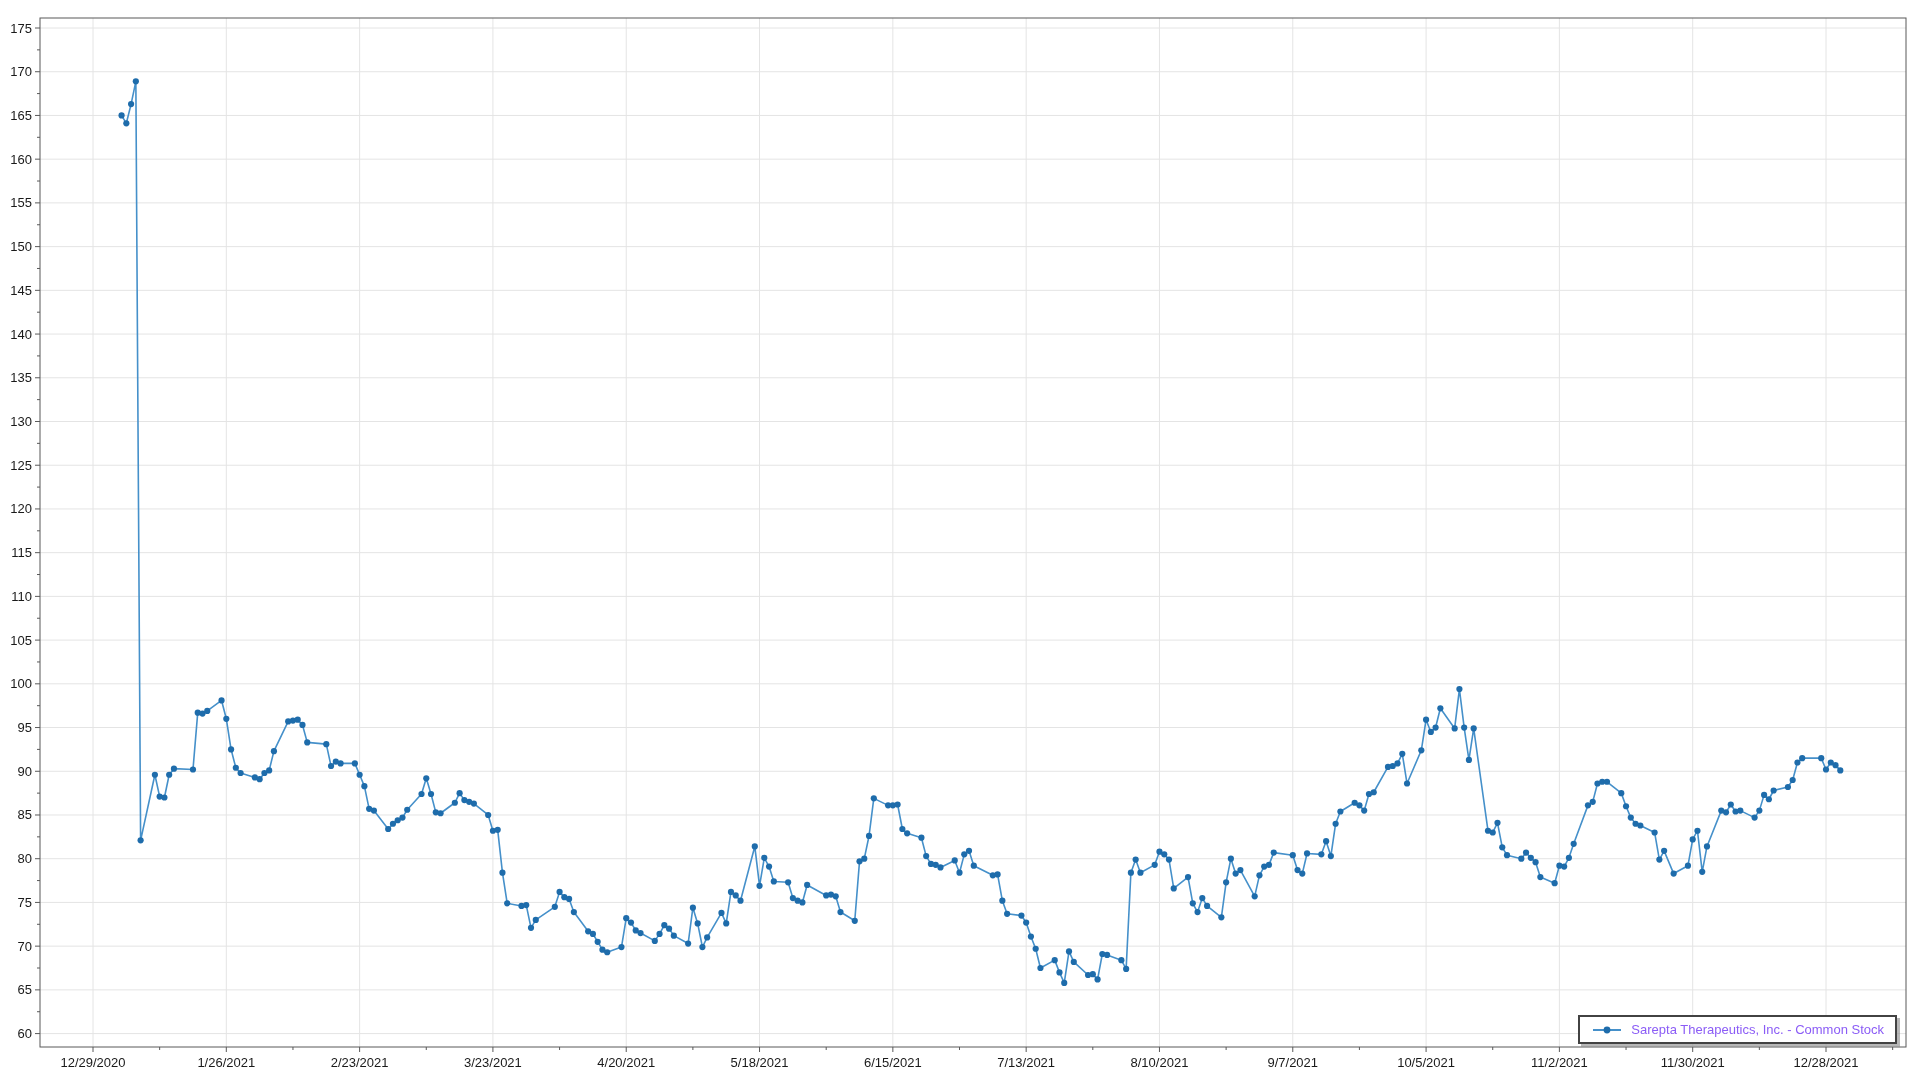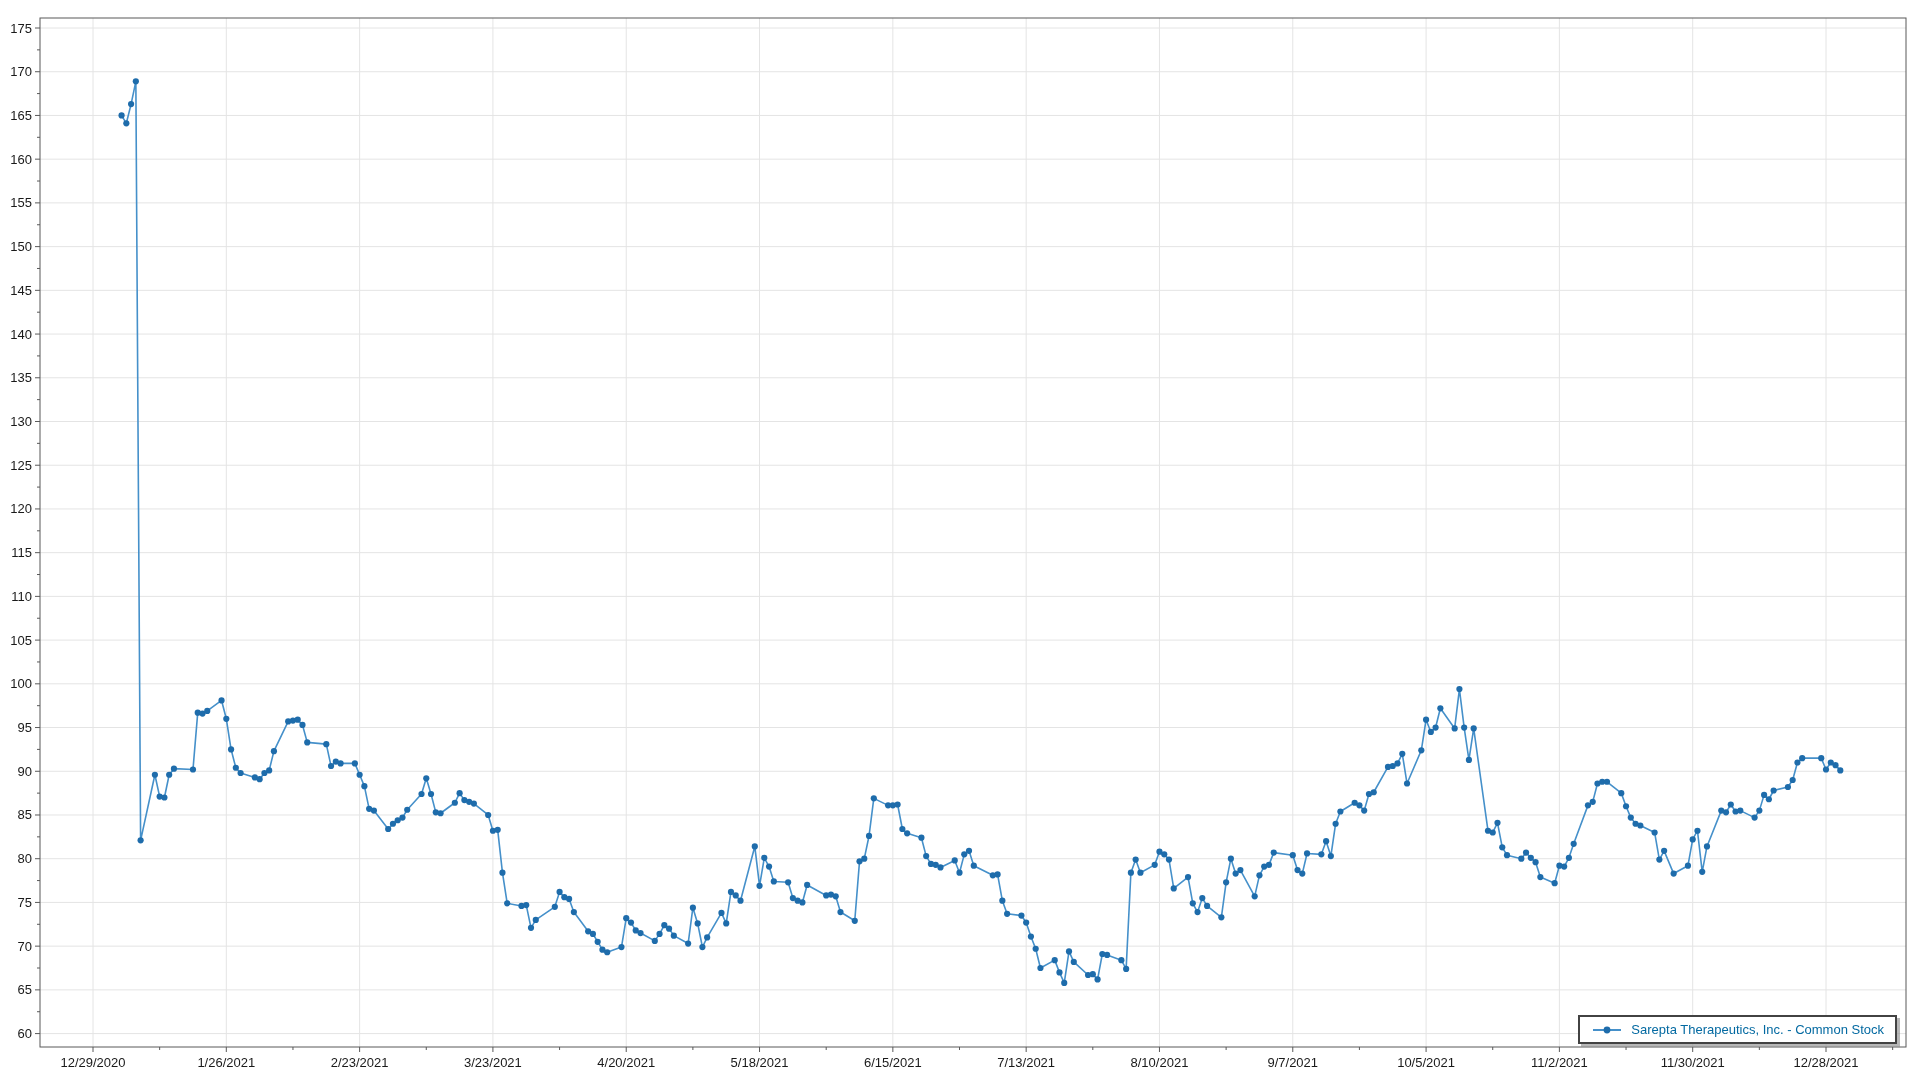--- a/index.html
+++ b/index.html
@@ -2,21 +2,21 @@
 <html><head>
 <meta charset="utf-8">
 <style>
   html,body{margin:0;padding:0;background:#ffffff;}
   .stage{position:relative;width:1920px;height:1080px;background:#ffffff;overflow:hidden;
          font-family:"Liberation Sans",sans-serif;}
   #chart{position:absolute;left:0;top:0;}
   .legend{position:absolute;top:1015px;right:23px;height:29px;box-sizing:border-box;
           background:#ffffff;border:2px solid #424242;box-shadow:3px 3px 0 rgba(145,145,145,.65);
           display:flex;align-items:center;gap:9px;padding:0 11px 0 12px;}
-  .legend-text{font-size:13px;color:#0369a1;white-space:nowrap;line-height:1;}
+  .legend-text{font-size:13px;color:#8b5cf6;white-space:nowrap;line-height:1;}
   .lmark{display:inline-flex;align-items:center;}
   text{font-family:"Liberation Sans",sans-serif;}
 </style>
 </head>
 <body>
 
 <div class="stage">
   <svg id="chart" width="1920" height="1080">
       <g>
         <line x1="40" y1="1033.59" x2="1906" y2="1033.59" stroke="#e4e4e4" stroke-width="1"></line>

